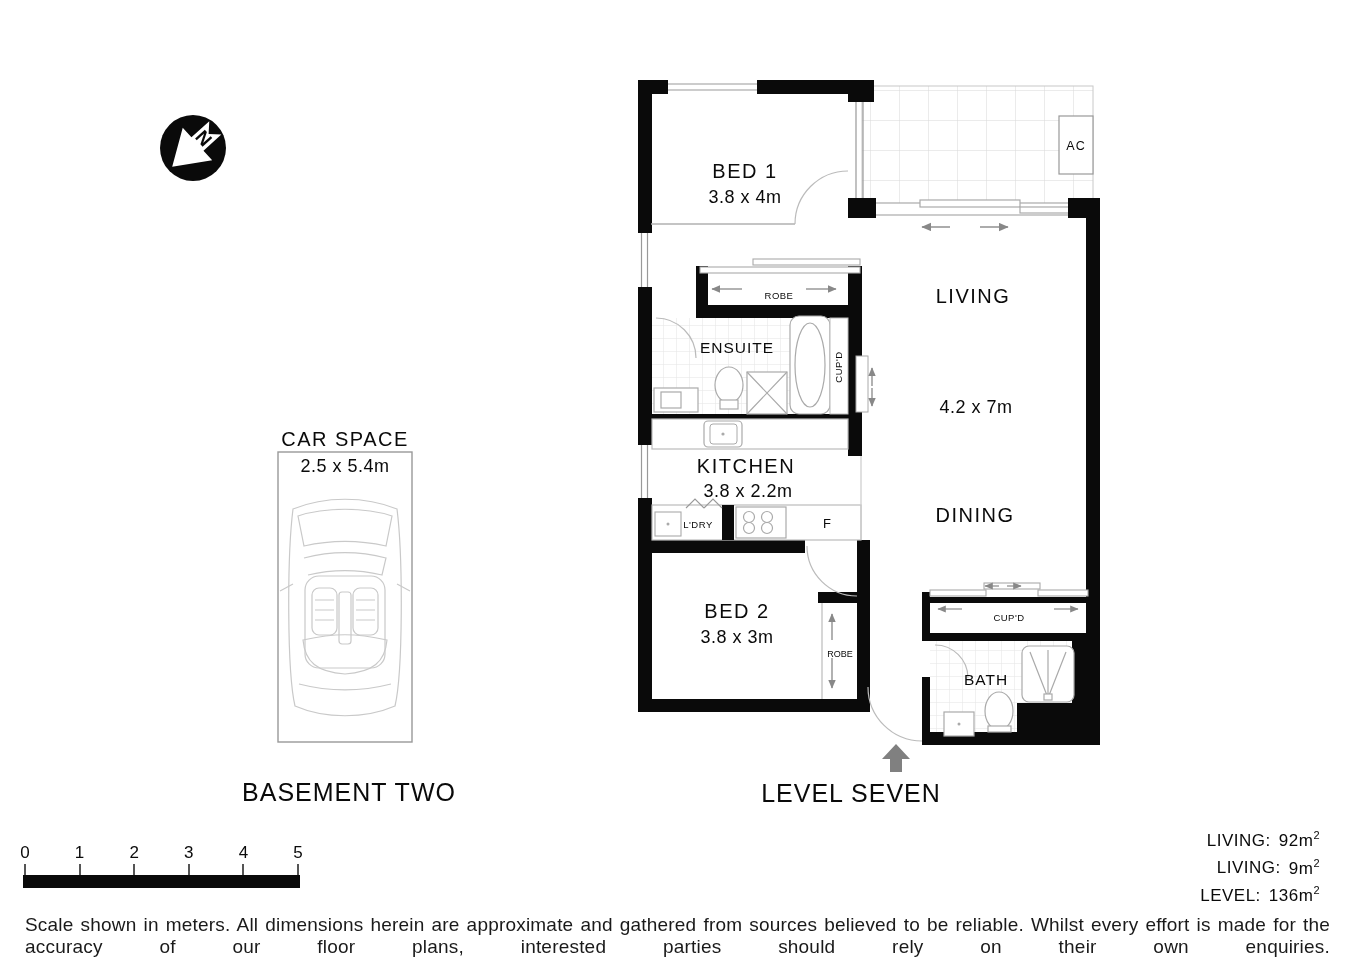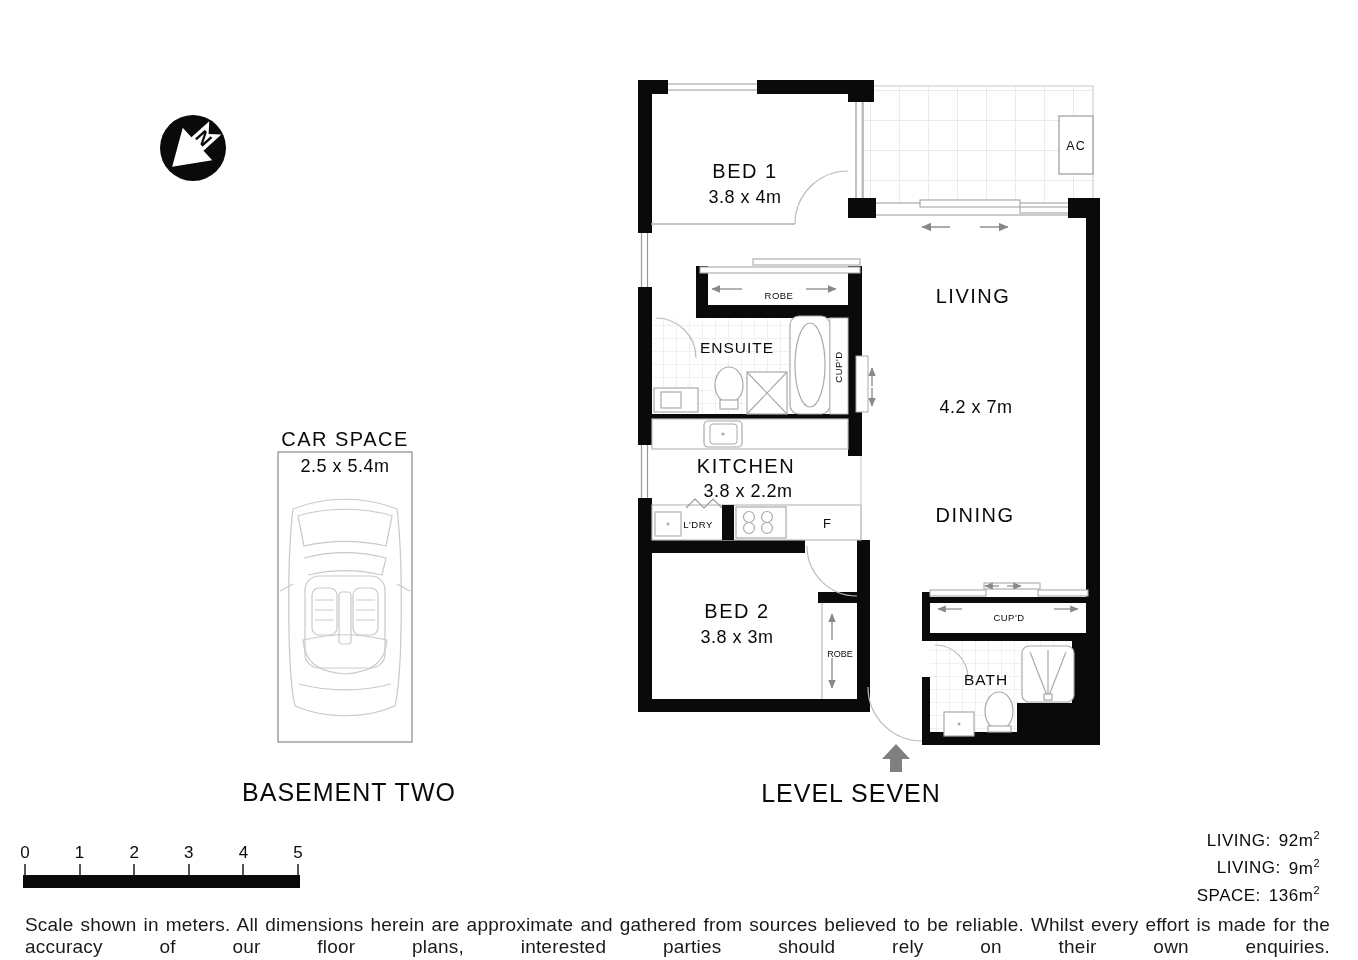--- a/index.html
+++ b/index.html
@@ -235,21 +235,21 @@
   </g>
 
   <text x="349" y="801" text-anchor="middle" class="title-label">BASEMENT TWO</text>
   <text x="851" y="802" text-anchor="middle" class="title-label">LEVEL SEVEN</text>
 </svg>
 
 
 <div class="stats">
   <div class="row"><span class="lbl">LIVING:</span><span>92m</span><sup>2</sup></div>
   <div class="row"><span class="lbl">LIVING:</span><span>9m</span><sup>2</sup></div>
-  <div class="row"><span class="lbl">SPACE:</span><span>136m</span><sup>2</sup></div>
+  <div class="row"><span class="lbl">LEVEL:</span><span>136m</span><sup>2</sup></div>
 </div>
 
 
 <div class="scalebar">
   <span class="num" style="left:0px">0</span>
   <span class="num" style="left:54.6px">1</span>
   <span class="num" style="left:109.2px">2</span>
   <span class="num" style="left:163.8px">3</span>
   <span class="num" style="left:218.4px">4</span>
   <span class="num" style="left:273px">5</span>

